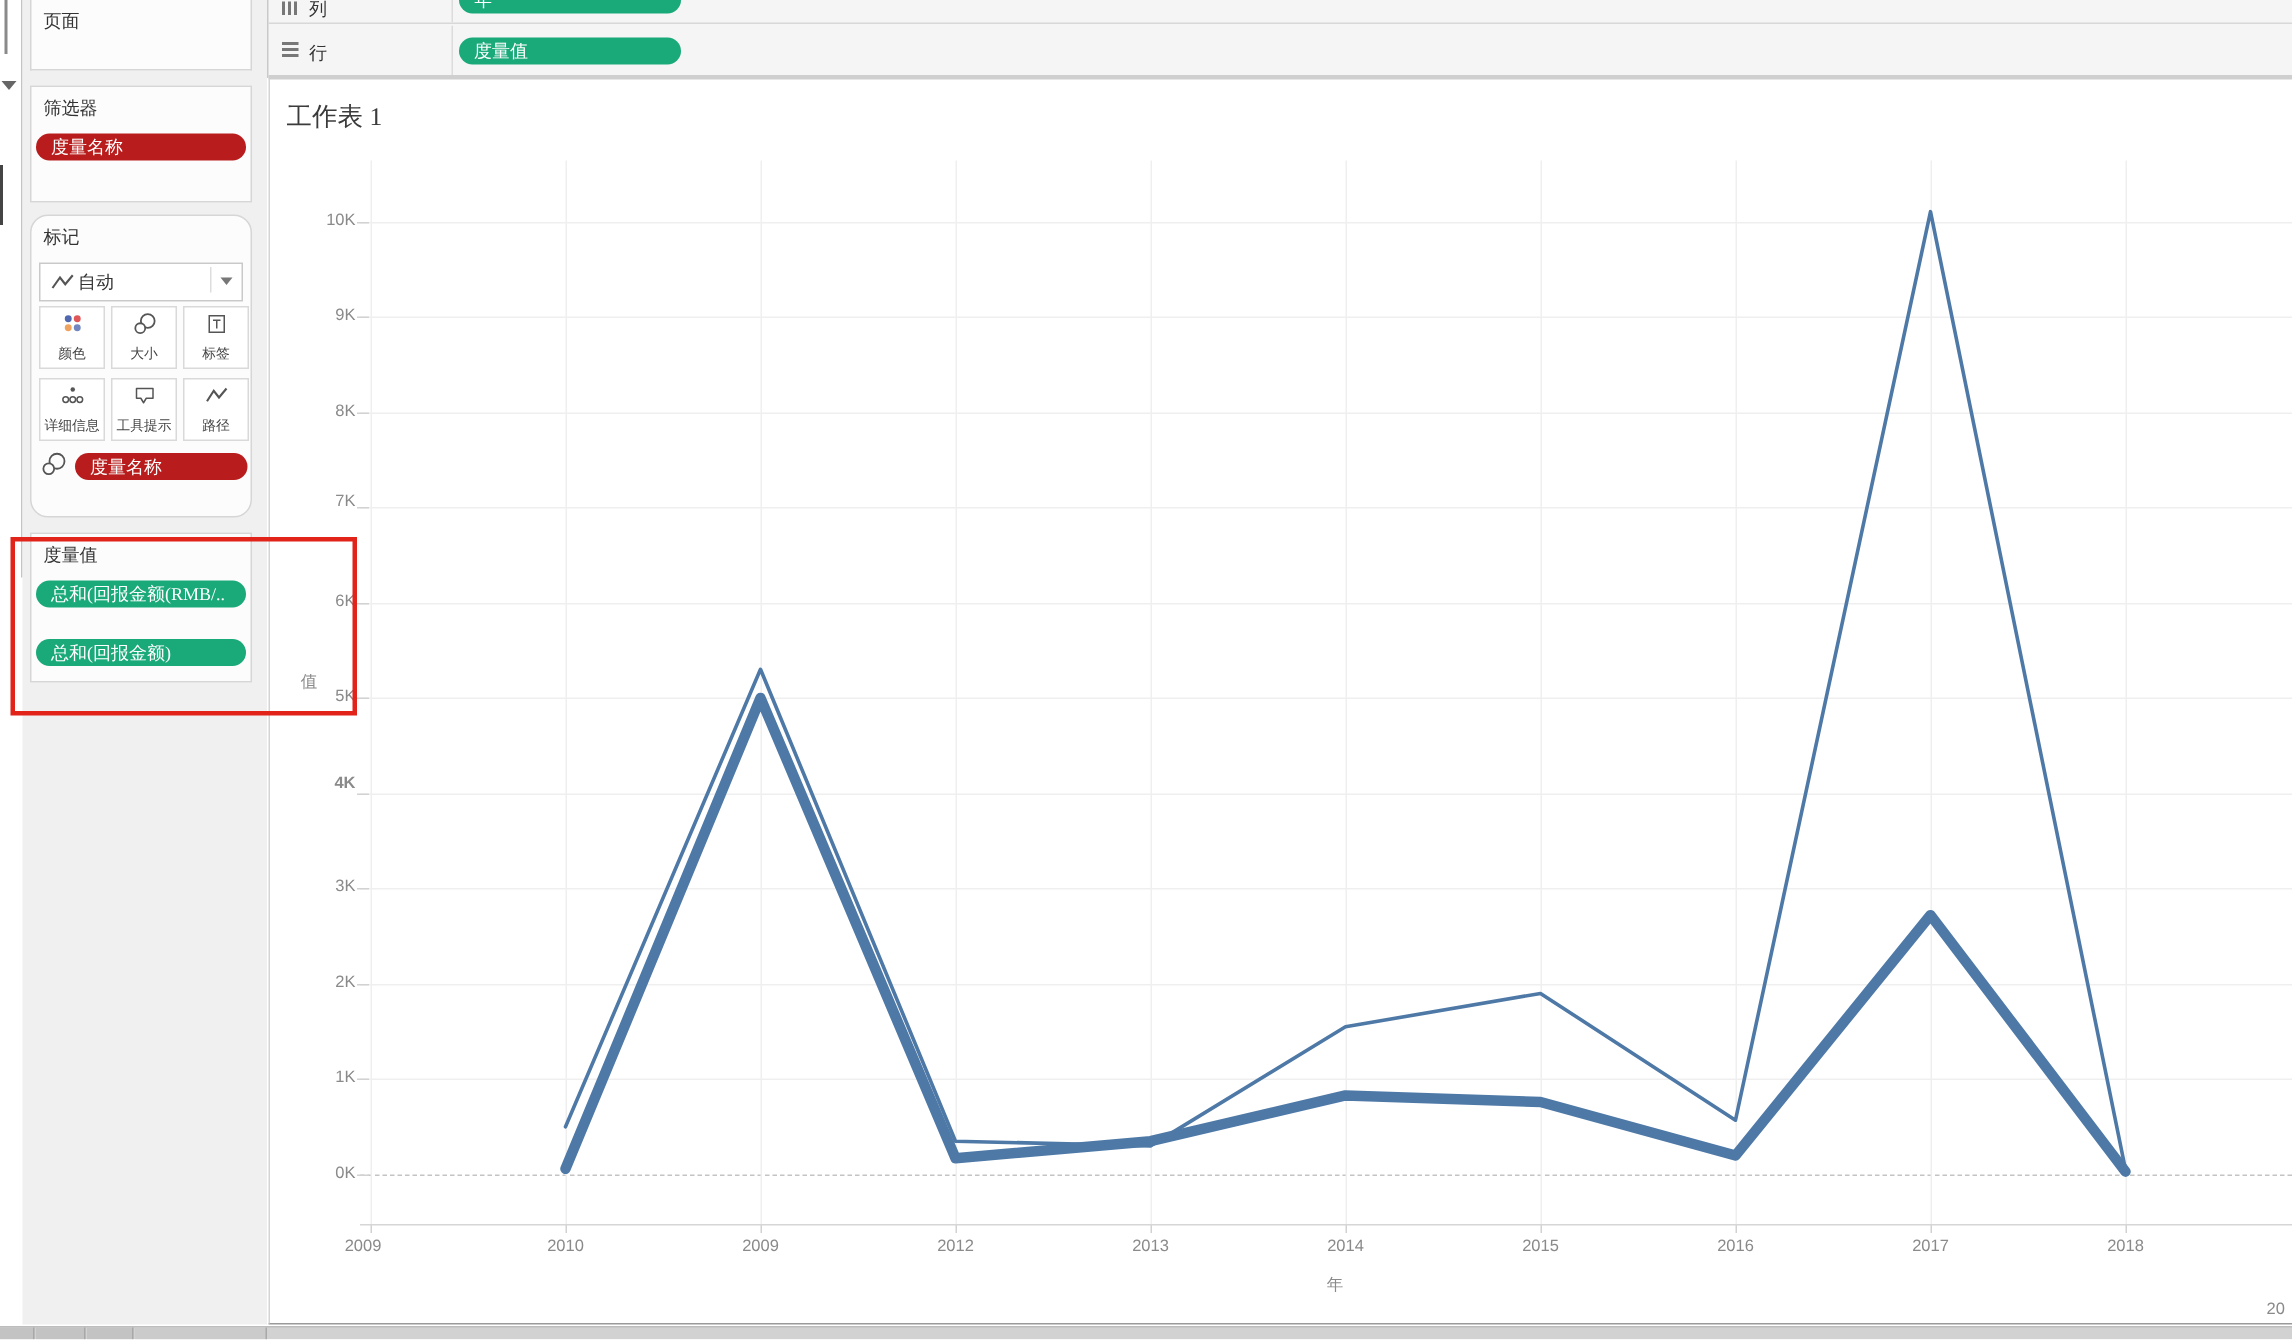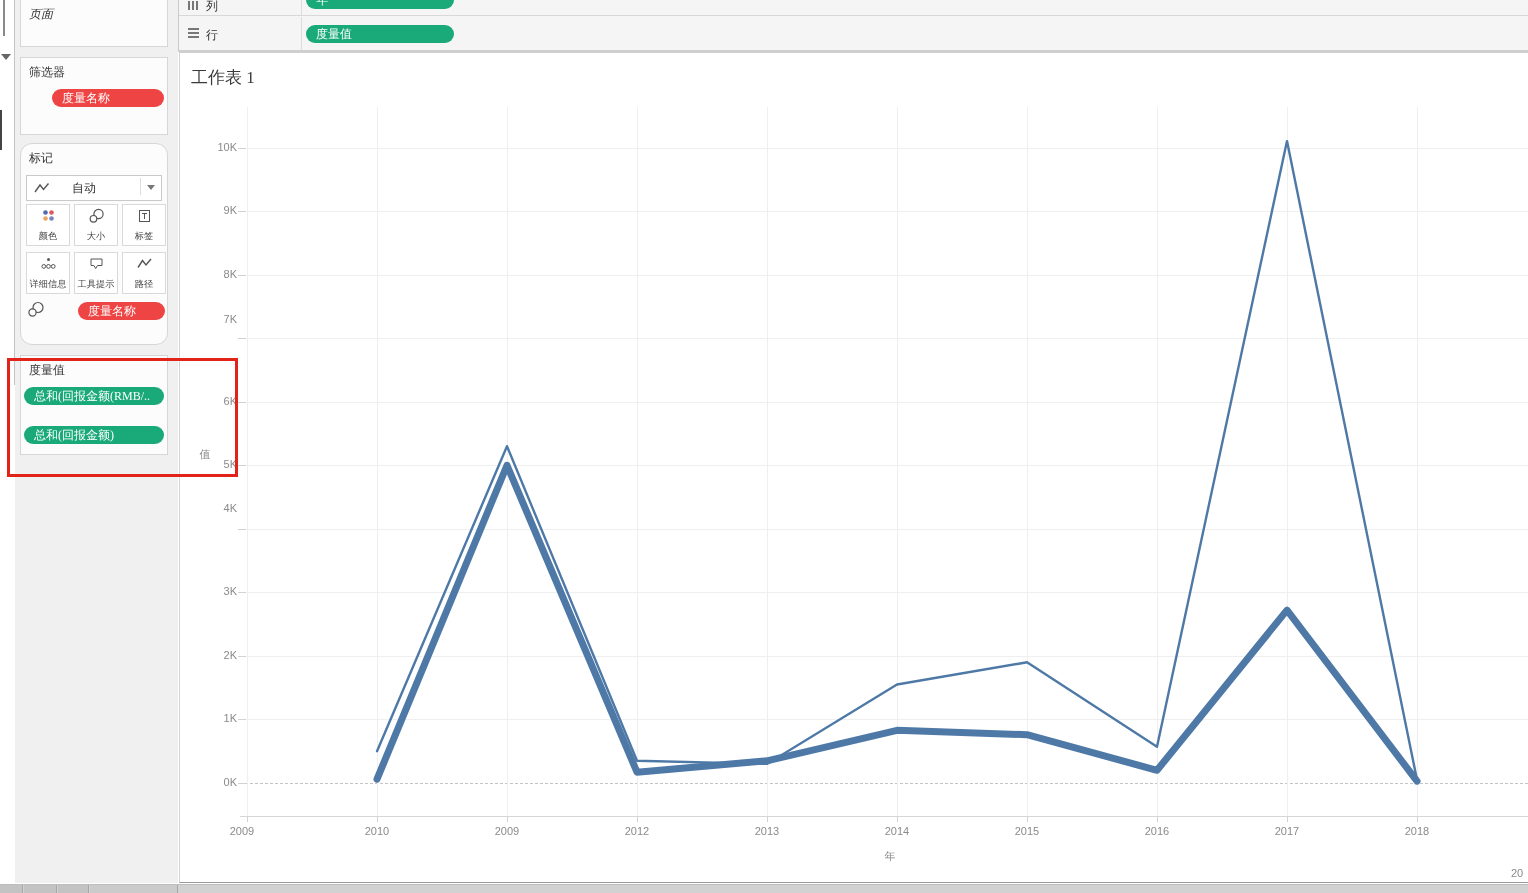--- a/index.html
+++ b/index.html
@@ -17,30 +17,30 @@
                border-right:5px solid transparent;border-top:6px solid #666;}
 
   
   .sidebar{left:15px;top:0;width:163px;height:883px;background:#f0f0f0;}
   .card{position:absolute;left:5px;width:148px;background:#fcfcfc;
         border:1px solid #d6d6d6;box-sizing:border-box;}
   .card-title{padding:6px 8px 0 8px;font-size:12px;color:#333;}
   .pill{display:block;height:18px;line-height:18px;border-radius:9px;color:#fff;
         font-size:12px;padding:0 10px;box-sizing:border-box;white-space:nowrap;
         overflow:hidden;cursor:pointer;}
-  .pill-blue{background:#ef4444;margin-left:28px;}
+  .pill-blue{background:#b91c1c;}
   .pill-green{background:#1aa979;}
 
-  .card-pages{top:0;height:47px;border-top:none;font-style:italic;}
+  .card-pages{top:0;height:47px;border-top:none;}
   .card-filters{top:57px;height:78px;}
   .filters-pills{padding:8px 3px 0 3px;}
   .card-marks{top:143px;height:202px;border-radius:12px;}
   .marks-dropdown{position:absolute;left:5px;top:31px;width:136px;height:26px;
         background:#fff;border:1px solid #c9c9c9;box-sizing:border-box;
-        display:flex;align-items:center;gap:22px;padding-left:7px;cursor:pointer;}
+        display:flex;align-items:center;gap:2px;padding-left:7px;cursor:pointer;}
   .dd-caret{position:absolute;right:6px;top:9px;width:0;height:0;
         border-left:4px solid transparent;border-right:4px solid transparent;
         border-top:5px solid #777;}
   .dd-sep{position:absolute;right:20px;top:2px;width:1px;height:17px;background:#ddd;}
   .marks-buttons{position:absolute;left:5px;top:60px;display:grid;
         grid-template-columns:repeat(3,44px);grid-auto-rows:42px;column-gap:4px;row-gap:6px;}
   .mark-btn{background:#fff;border:1px solid #d9d9d9;box-sizing:border-box;
         display:flex;flex-direction:column;align-items:center;justify-content:center;
         gap:2px;cursor:pointer;}
   .mark-btn .mb-label{font-size:10px;color:#444;transform:scale(.92);white-space:nowrap;}
@@ -229,30 +229,30 @@
       <div class="ytick" style="left: 238px; top: 719.45px;"></div>
       <div class="tick-label ylab" style="left: 200px; top: 712.45px;">1K</div>
       <div class="hgrid" style="left: 240px; top: 655.9px; width: 1288px;"></div>
       <div class="ytick" style="left: 238px; top: 655.9px;"></div>
       <div class="tick-label ylab" style="left: 200px; top: 648.9px;">2K</div>
       <div class="hgrid" style="left: 240px; top: 592.35px; width: 1288px;"></div>
       <div class="ytick" style="left: 238px; top: 592.35px;"></div>
       <div class="tick-label ylab" style="left: 200px; top: 585.35px;">3K</div>
       <div class="hgrid" style="left: 240px; top: 528.8px; width: 1288px;"></div>
       <div class="ytick" style="left: 238px; top: 528.8px;"></div>
-      <div class="tick-label ylab" style="left: 200px; top: 502px;">4K</div>
+      <div class="tick-label ylab" style="left: 200px; top: 516px; font-weight: bold;">4K</div>
       <div class="hgrid" style="left: 240px; top: 465.25px; width: 1288px;"></div>
       <div class="ytick" style="left: 238px; top: 465.25px;"></div>
       <div class="tick-label ylab" style="left: 200px; top: 458.25px;">5K</div>
       <div class="hgrid" style="left: 240px; top: 401.7px; width: 1288px;"></div>
       <div class="ytick" style="left: 238px; top: 401.7px;"></div>
       <div class="tick-label ylab" style="left: 200px; top: 394.7px;">6K</div>
       <div class="hgrid" style="left: 240px; top: 338.15px; width: 1288px;"></div>
       <div class="ytick" style="left: 238px; top: 338.15px;"></div>
-      <div class="tick-label ylab" style="left: 200px; top: 313px;">7K</div>
+      <div class="tick-label ylab" style="left: 200px; top: 328px;">7K</div>
       <div class="hgrid" style="left: 240px; top: 274.6px; width: 1288px;"></div>
       <div class="ytick" style="left: 238px; top: 274.6px;"></div>
       <div class="tick-label ylab" style="left: 200px; top: 267.6px;">8K</div>
       <div class="hgrid" style="left: 240px; top: 211.05px; width: 1288px;"></div>
       <div class="ytick" style="left: 238px; top: 211.05px;"></div>
       <div class="tick-label ylab" style="left: 200px; top: 204.05px;">9K</div>
       <div class="hgrid" style="left: 240px; top: 147.5px; width: 1288px;"></div>
       <div class="ytick" style="left: 238px; top: 147.5px;"></div>
       <div class="tick-label ylab" style="left: 200px; top: 140.5px;">10K</div>
       <div class="vgrid" style="left: 247px; top: 107px; height: 709px;"></div>

